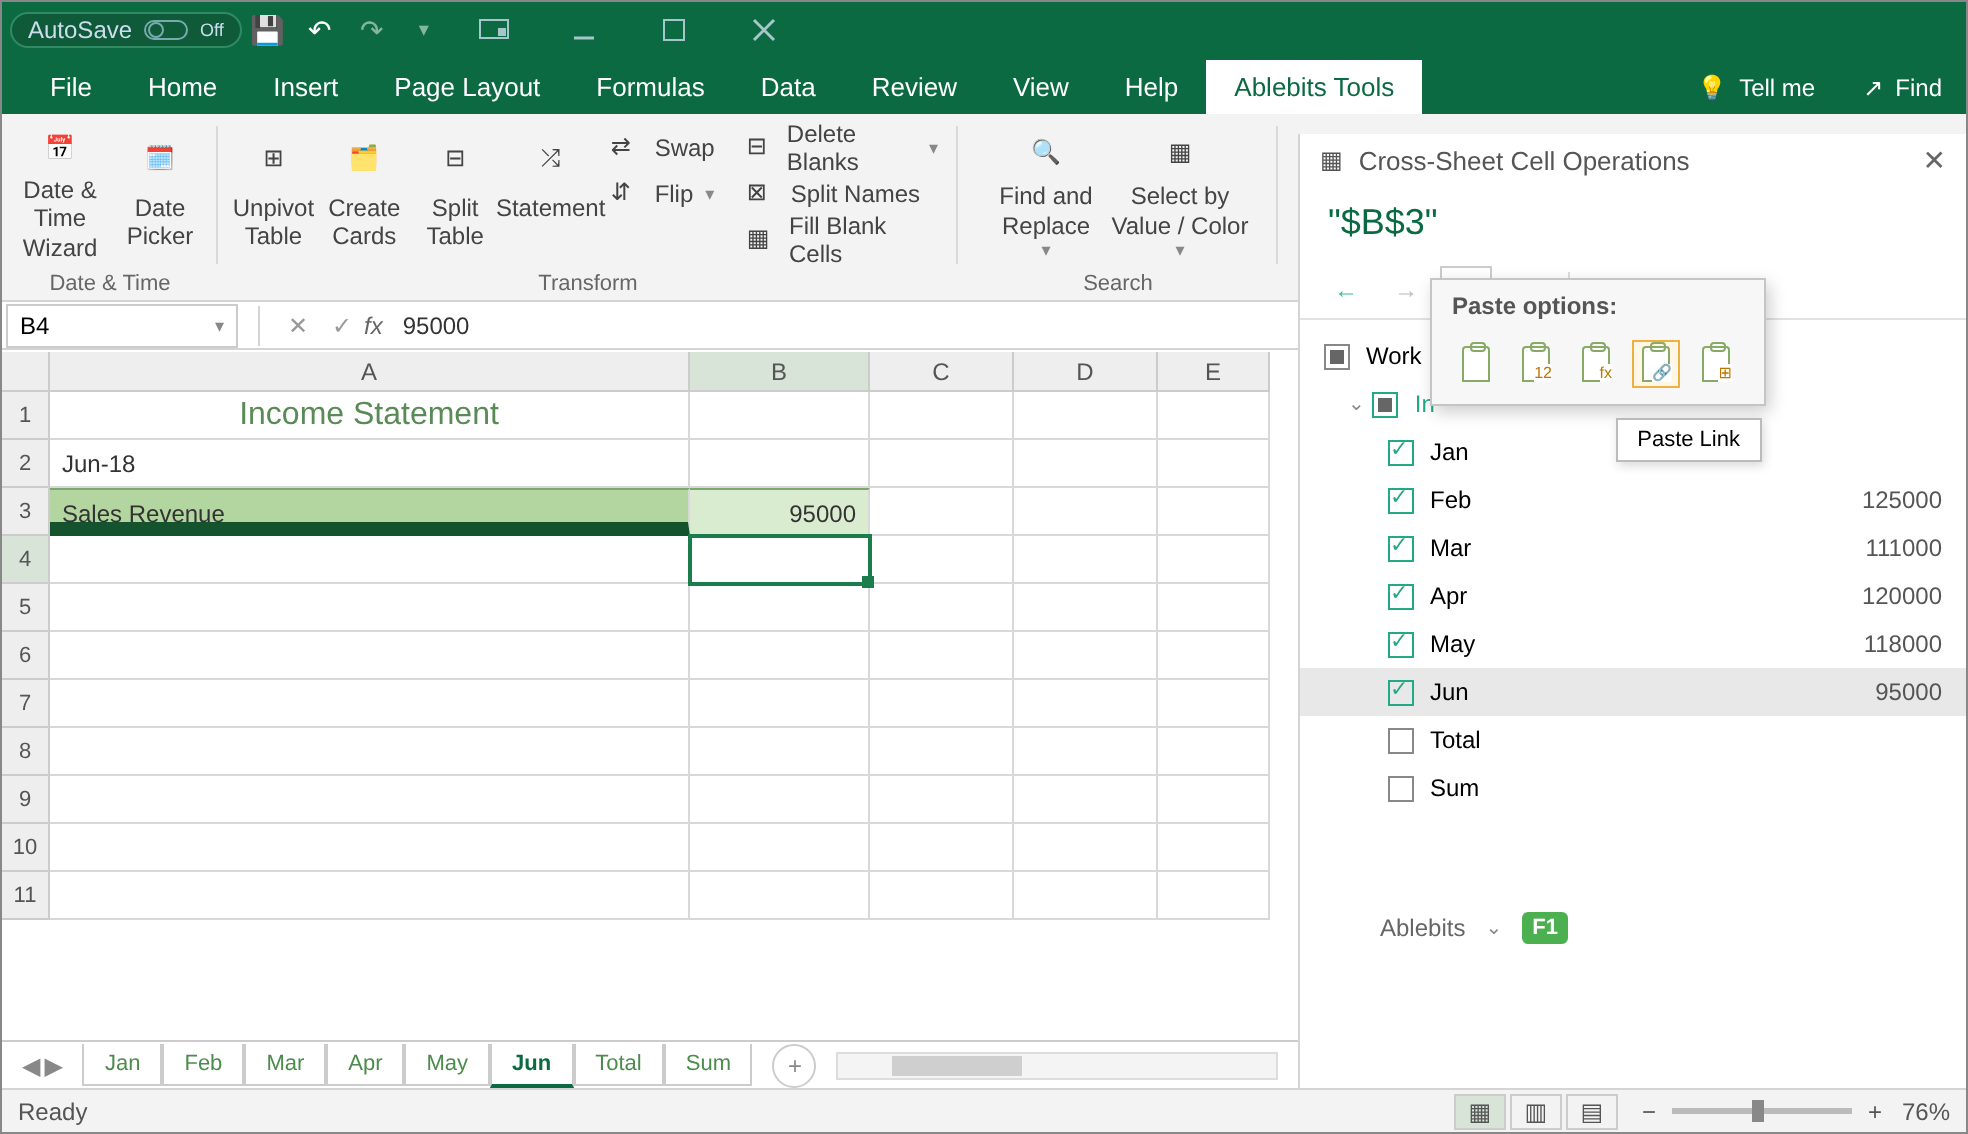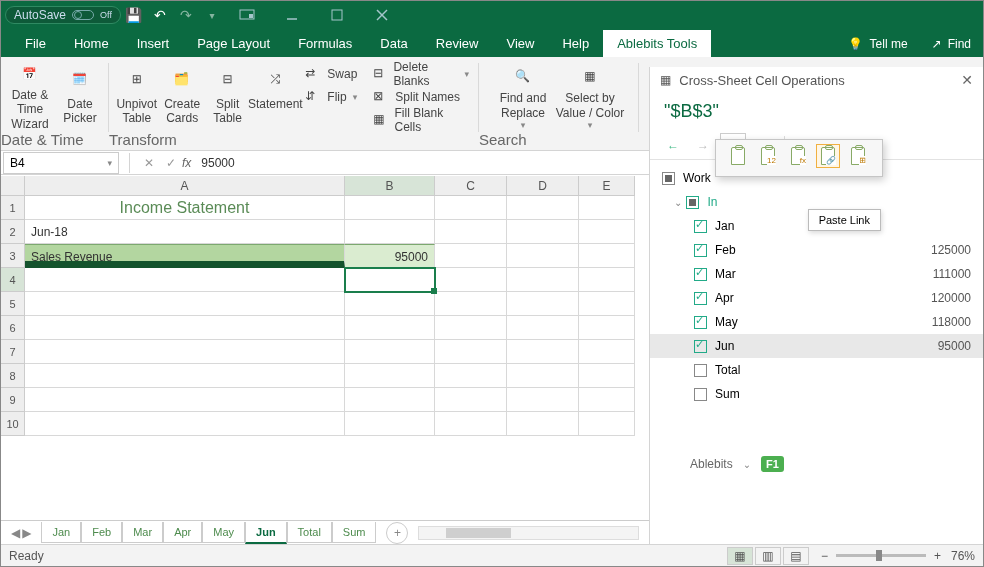--- a/index.html
+++ b/index.html
@@ -13,21 +13,21 @@
 .wtitle{flex:1;text-align:center;font-size:12px;color:#fff}
 .wbtn{width:45px;height:28px;display:flex;align-items:center;justify-content:center;opacity:.8}
 .tabbar{height:28px;background:#0b6a41;display:flex;align-items:flex-end;padding-left:10px}
 .rtab{padding:6px 14px;color:#fff;font-size:13px}
 .rtab.active{background:#fff;color:#0b6a41}
 .tellme{display:flex;align-items:center;gap:6px;color:#fff;padding:6px 12px}
 .sharebtn{color:#fff;padding:6px 12px;display:flex;align-items:center;gap:6px}
 .ribbon{height:94px;background:#f3f3f3;border-bottom:1px solid #d4d4d4;display:flex}
 .rgroup{padding:4px 6px 0;display:flex;flex-direction:column;align-items:center;position:relative}
 .rgroup::after{content:"";position:absolute;right:0;top:6px;bottom:18px;width:1px;background:#d9d9d9}
-.rgrouplabel{position:absolute;bottom:2px;left:0;right:0;font-size:15px;color:#666}
+.rgrouplabel{position:absolute;bottom:2px;left:0;right:0;text-align:center;font-size:11px;color:#666}
 .ritems{display:flex;gap:2px;height:70px}
 .rbtn-large{width:48px;display:flex;flex-direction:column;align-items:center;justify-content:flex-start;padding-top:2px;text-align:center;font-size:11px;color:#444;line-height:1.2}
 .rbtn-large .ico{width:32px;height:32px;margin-bottom:2px;display:flex;align-items:center;justify-content:center}
 .rbtn-small{display:flex;align-items:center;gap:6px;padding:2px 4px;font-size:11px;color:#444;height:22px}
 .rbtn-small .ico{width:16px;height:16px}
 .rcol{display:flex;flex-direction:column;justify-content:flex-start;gap:1px;padding-top:2px}
 .fbar{height:24px;border-bottom:1px solid #d4d4d4;display:flex;align-items:center;background:#fff}
 .namebox{width:116px;height:22px;border:1px solid #ccc;margin:0 2px;padding:0 6px;display:flex;align-items:center;justify-content:space-between}
 .namebox .dd{color:#888;font-size:9px}
 .fx-sep{width:1px;height:20px;background:#d4d4d4;margin:0 8px}
@@ -327,20 +327,28 @@
         <div class="cell colE"></div>
       </div>
   <div class="row">
         <div class="rowhead">10</div>
         <div class="cell colA"></div>
         <div class="cell colB"></div>
         <div class="cell colC"></div>
         <div class="cell colD"></div>
         <div class="cell colE"></div>
       </div>
+  <div class="row">
+        <div class="rowhead">11</div>
+        <div class="cell colA"></div>
+        <div class="cell colB"></div>
+        <div class="cell colC"></div>
+        <div class="cell colD"></div>
+        <div class="cell colE"></div>
+      </div>
  </div>
 </div>
 
 <div class="sheetbar">
   <div class="sheetnav">
       <span>◀</span>
       <span>▶</span>
     </div>
   <div class="sheettab">Jan</div>
   <div class="sheettab">Feb</div>
@@ -433,20 +441,21 @@
       </div>
   </div>
   <div class="ablebitsfooter">
     <span>Ablebits</span>
       <span style="font-size:10px;color:#888">⌄</span>
     <span class="badge">F1</span>
   </div>
 </div>
 
 <div class="popup">
+  <div class="ptitle">Paste options:</div>
   <div class="picons">
     <div class="pico">
         <div class="clipb"></div>
       </div>
     <div class="pico">
         <div class="clipb sub" data-sub="12"></div>
       </div>
     <div class="pico">
         <div class="clipb sub" data-sub="fx"></div>
       </div>

